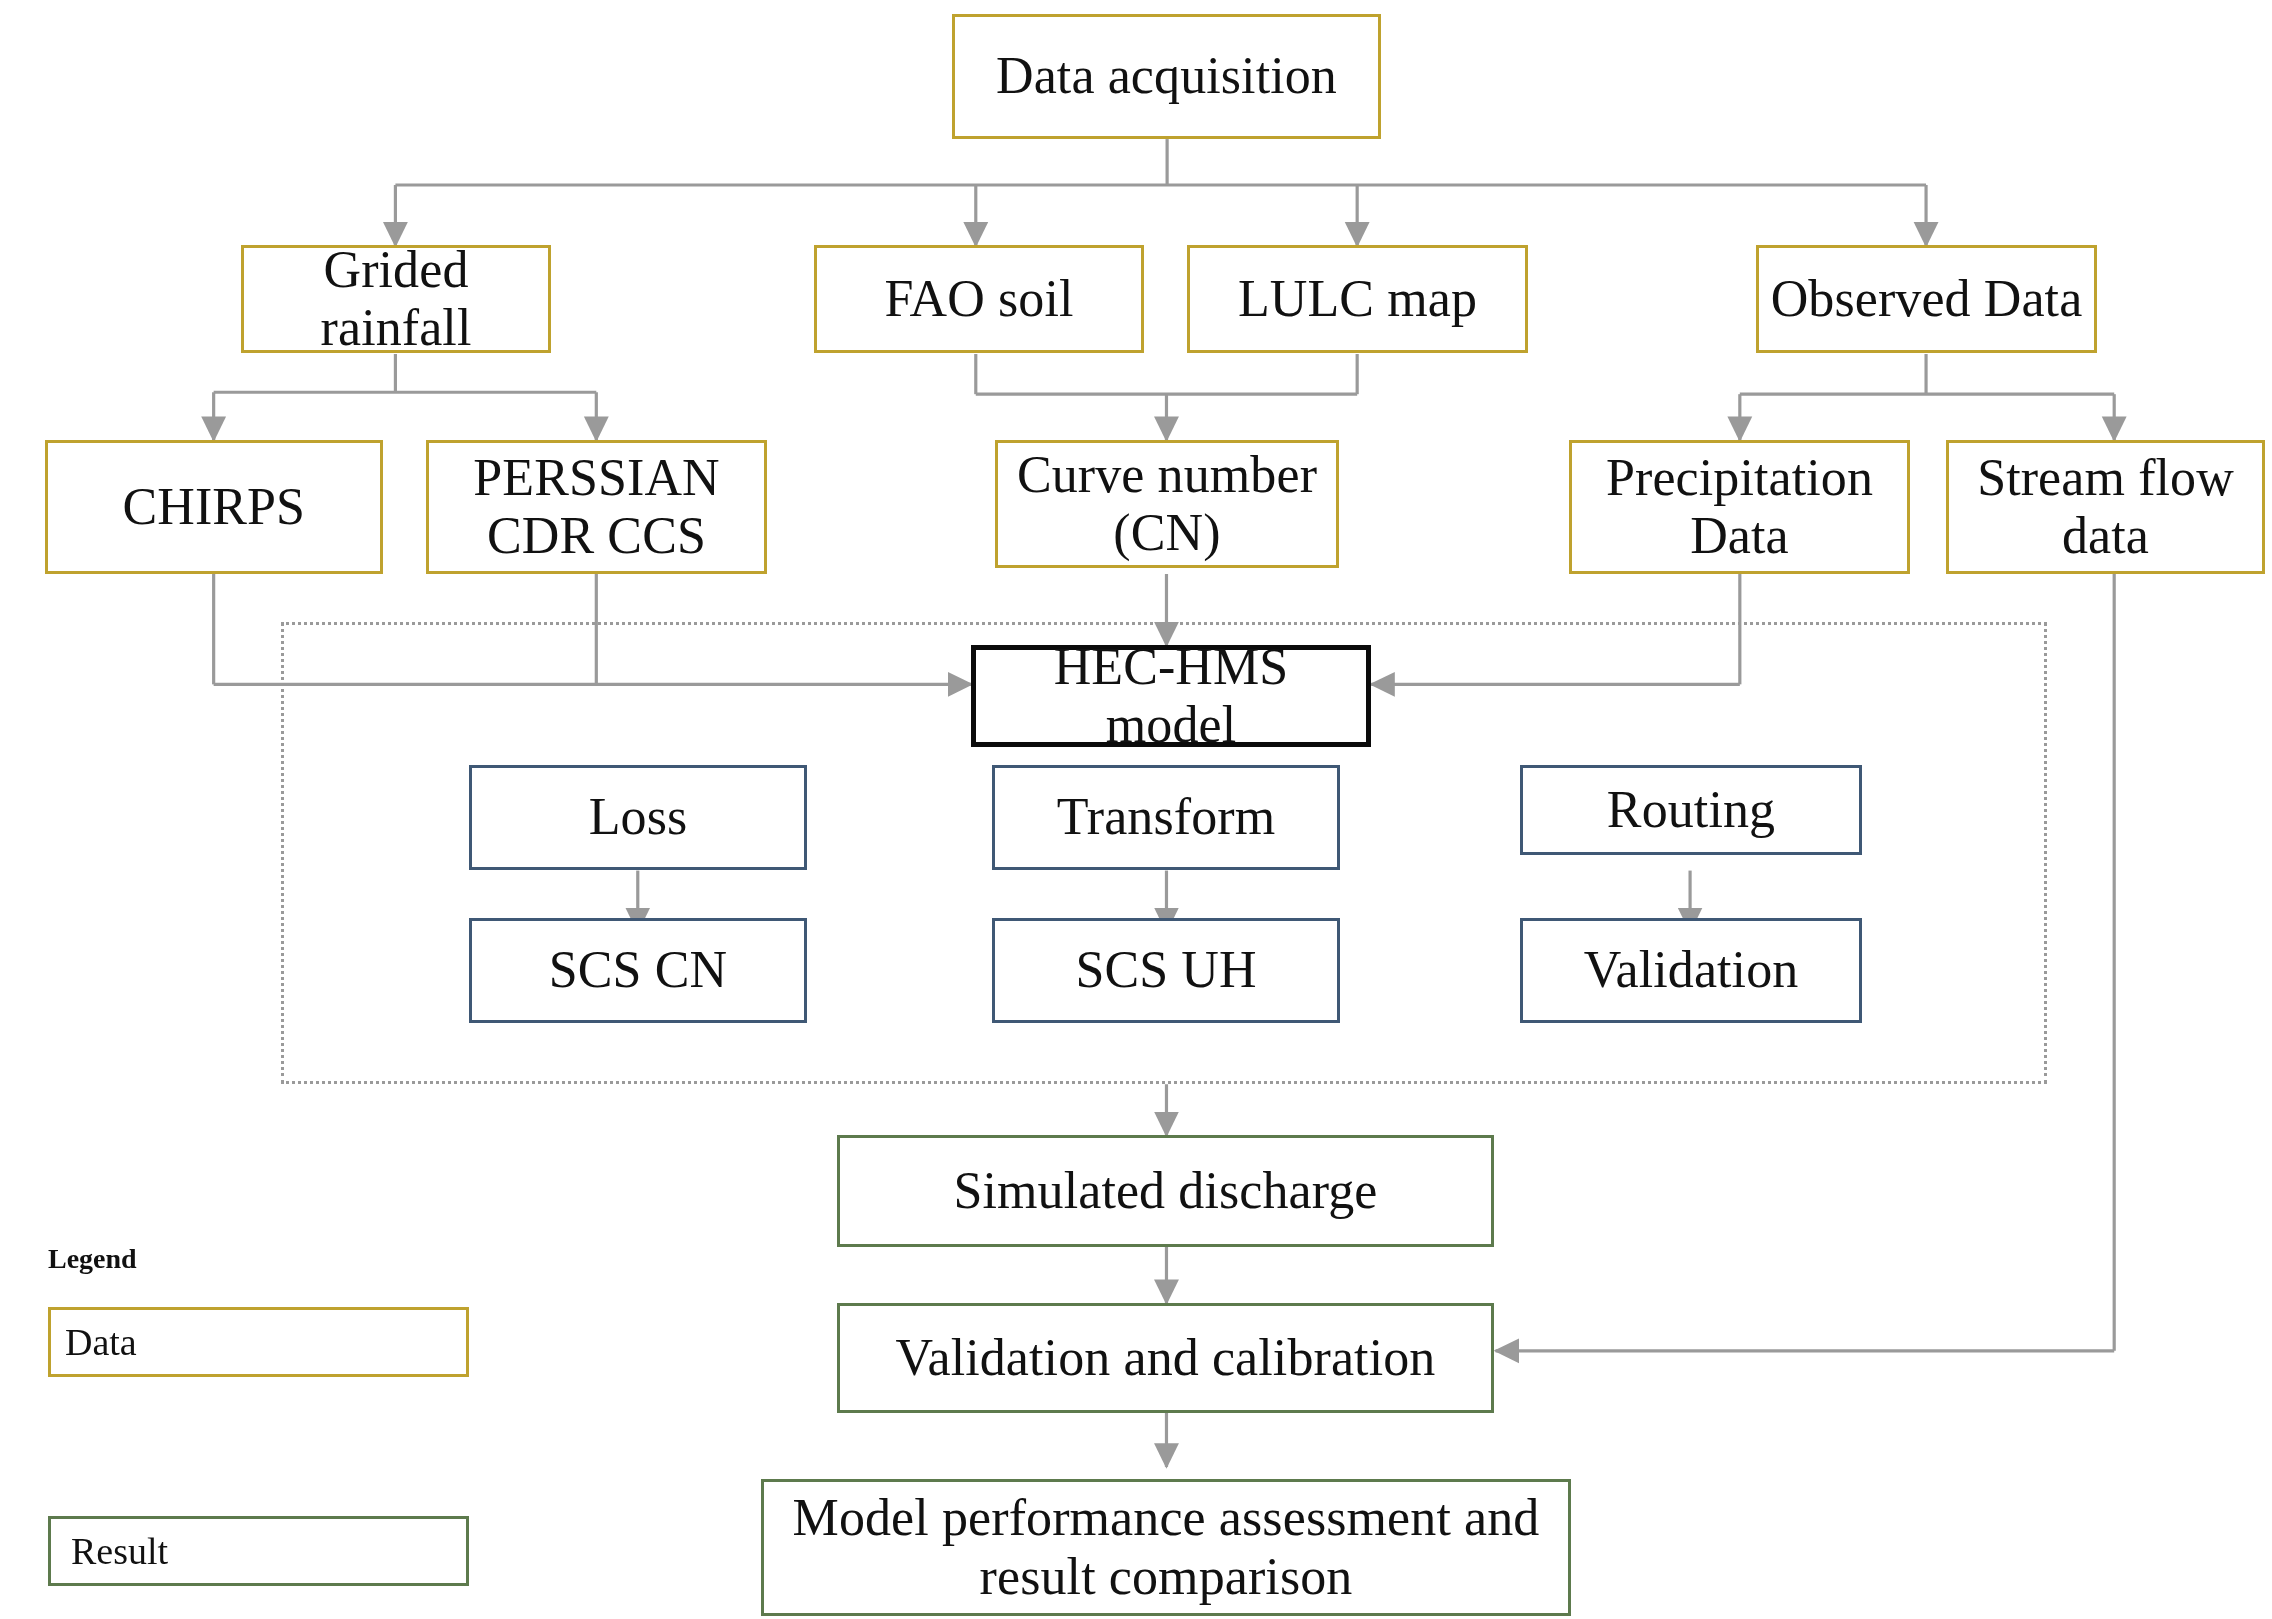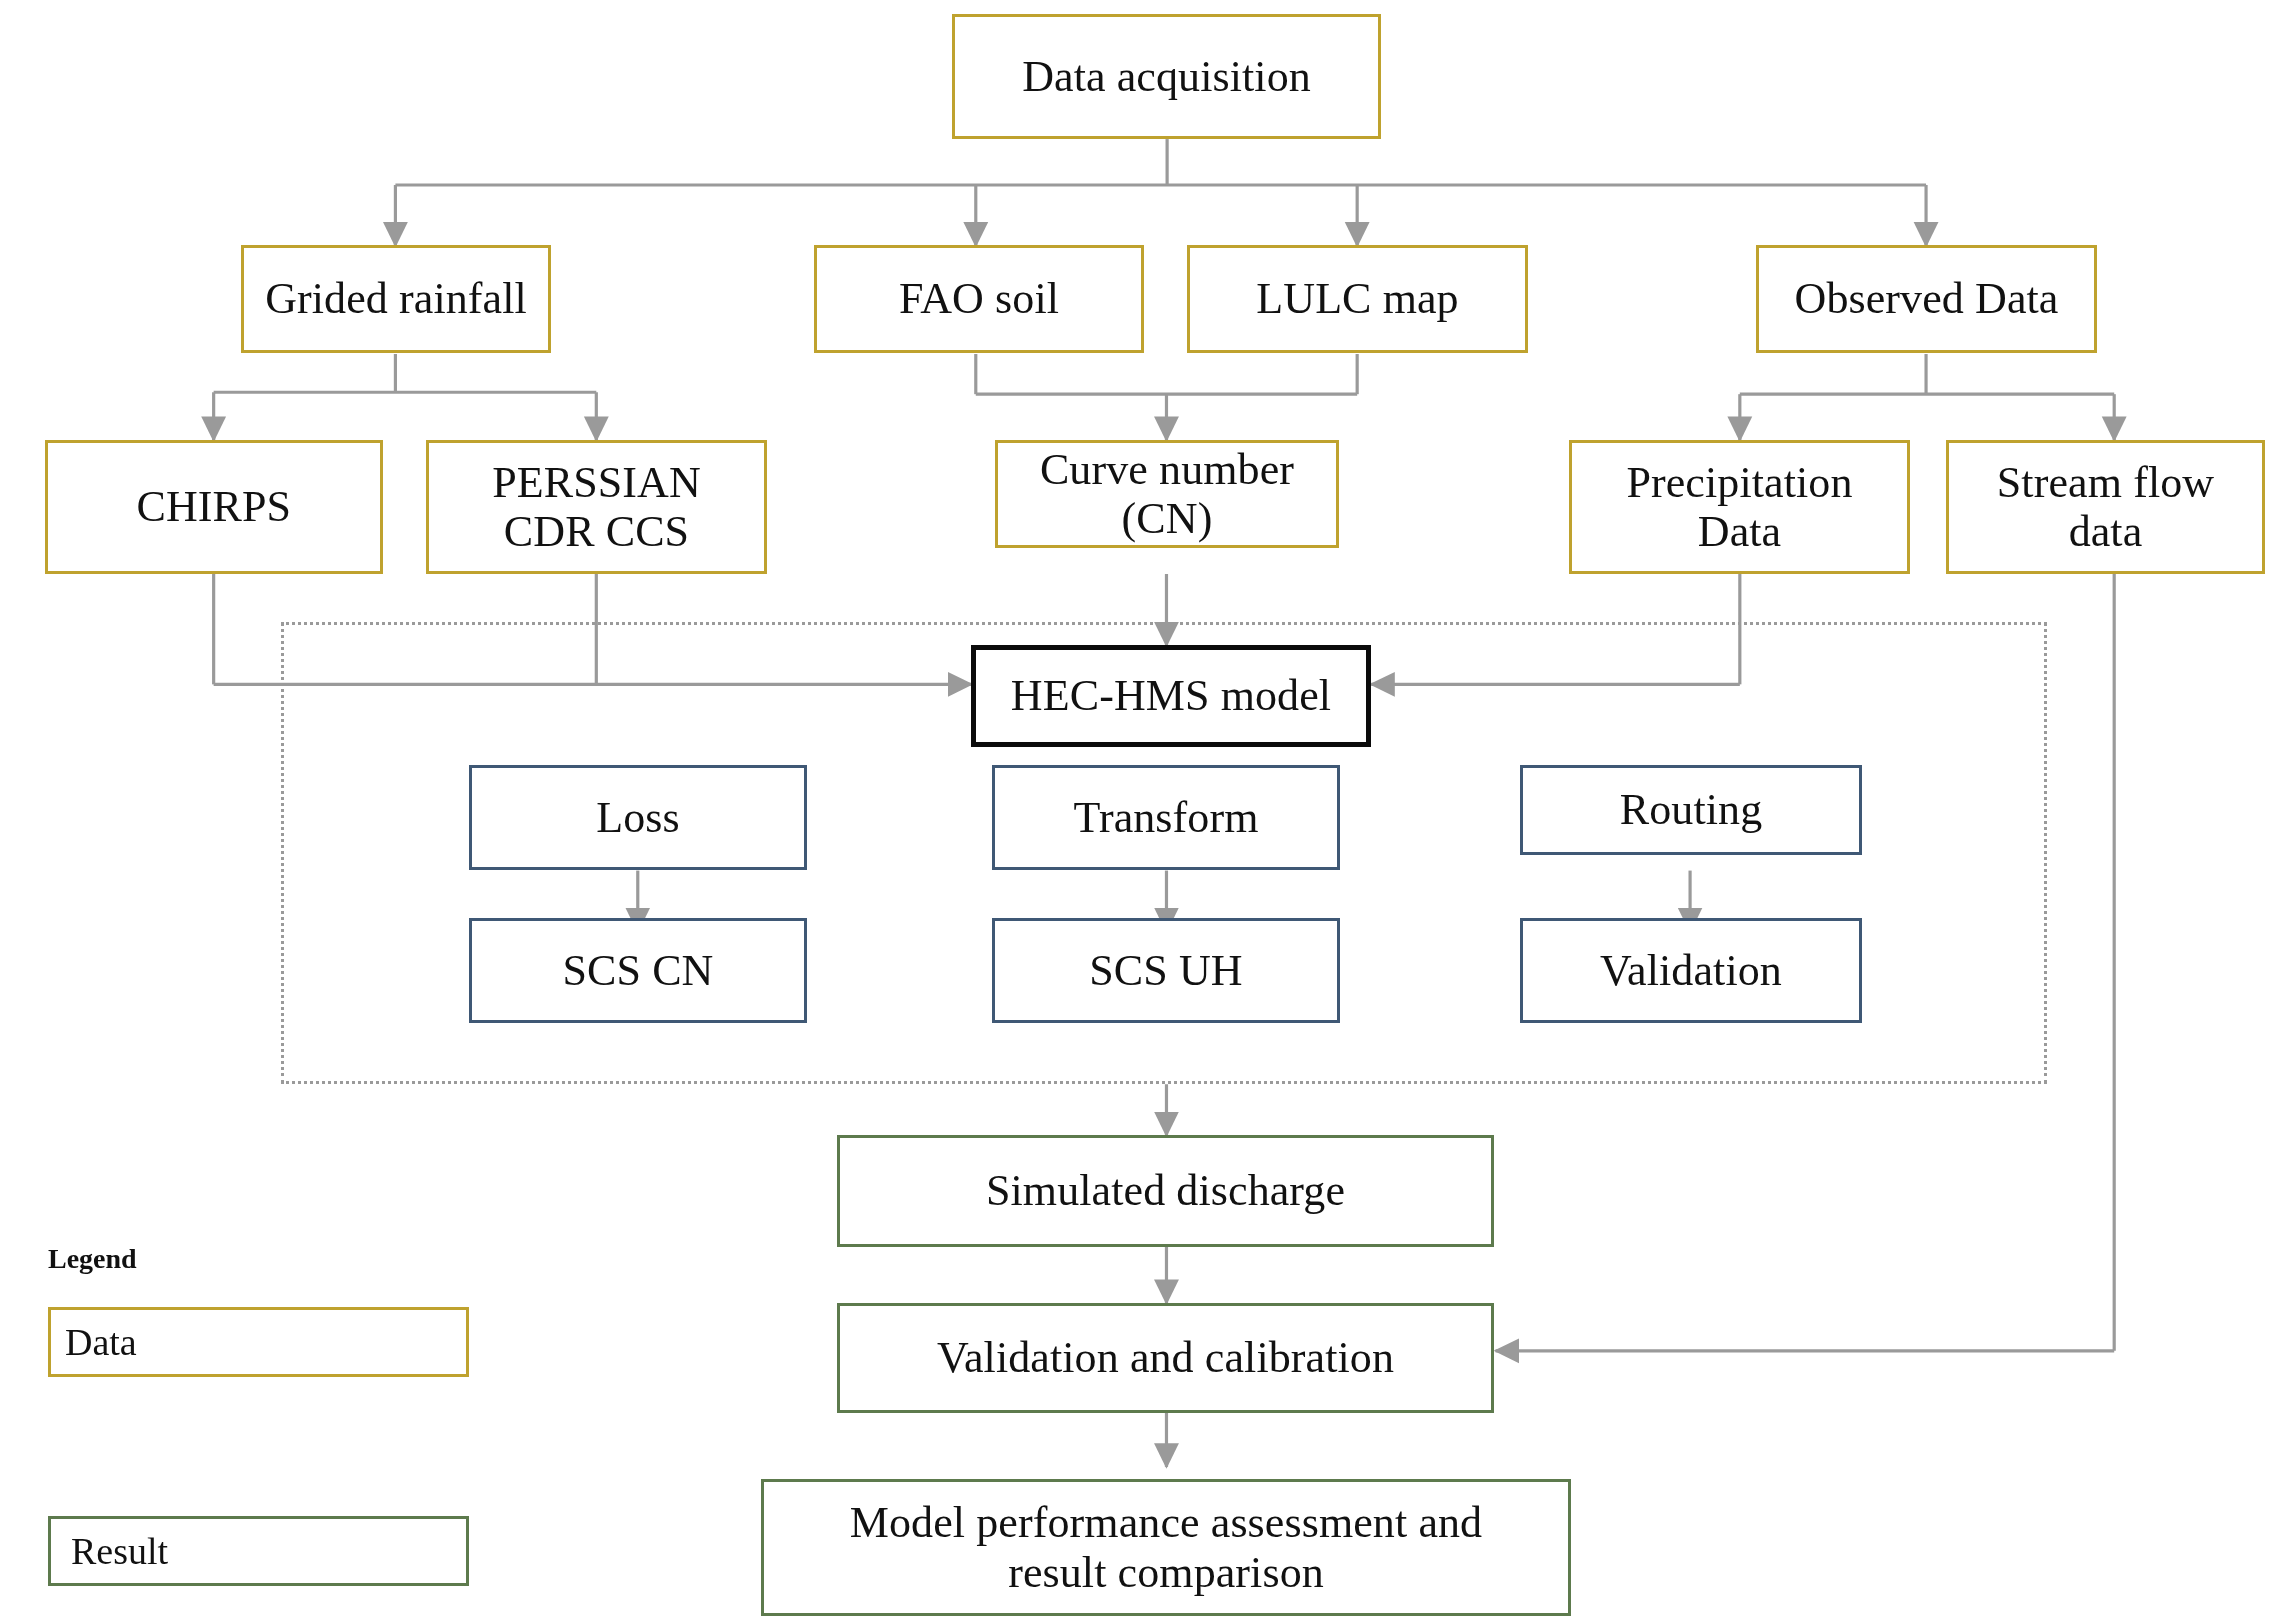--- a/index.html
+++ b/index.html
@@ -24,21 +24,21 @@
   }
   .node {
     position: absolute;
     box-sizing: border-box;
     display: flex;
     align-items: center;
     justify-content: center;
     text-align: center;
     background: #ffffff;
     color: #111111;
-    font-size: 44px;
+    font-size: 52px;
     line-height: 1.12;
     letter-spacing: 0.1px;
     padding: 2.6px 6.4px;
   }
   .node.data      { border: 3.2px solid #bfa22e; }
   .node.component { border: 3.2px solid #3f5875; }
   .node.result    { border: 3.2px solid #5d7a4d; }
   .node.core      { border: 5.7px solid #0b0b0b; }
 
   .group-box {
@@ -160,21 +160,21 @@
     <span>CHIRPS</span>
   </div>
 
   <div class="node data" style="left:426px; top:440px; width:341px; height:134px;">
     <span>
       <span class="nl">PERSSIAN</span>
       <span class="nl">CDR CCS</span>
     </span>
   </div>
 
-  <div class="node data" style="left:995px; top:440px; width:344px; height:108px;">
+  <div class="node data" style="left:995px; top:440px; width:344px; height:128px;">
     <span>
       <span class="nl">Curve number</span>
       <span class="nl">(CN)</span>
     </span>
   </div>
 
   <div class="node data" style="left:1569px; top:440px; width:341px; height:134px;">
     <span>
       <span class="nl">Precipitation</span>
       <span class="nl">Data</span>

